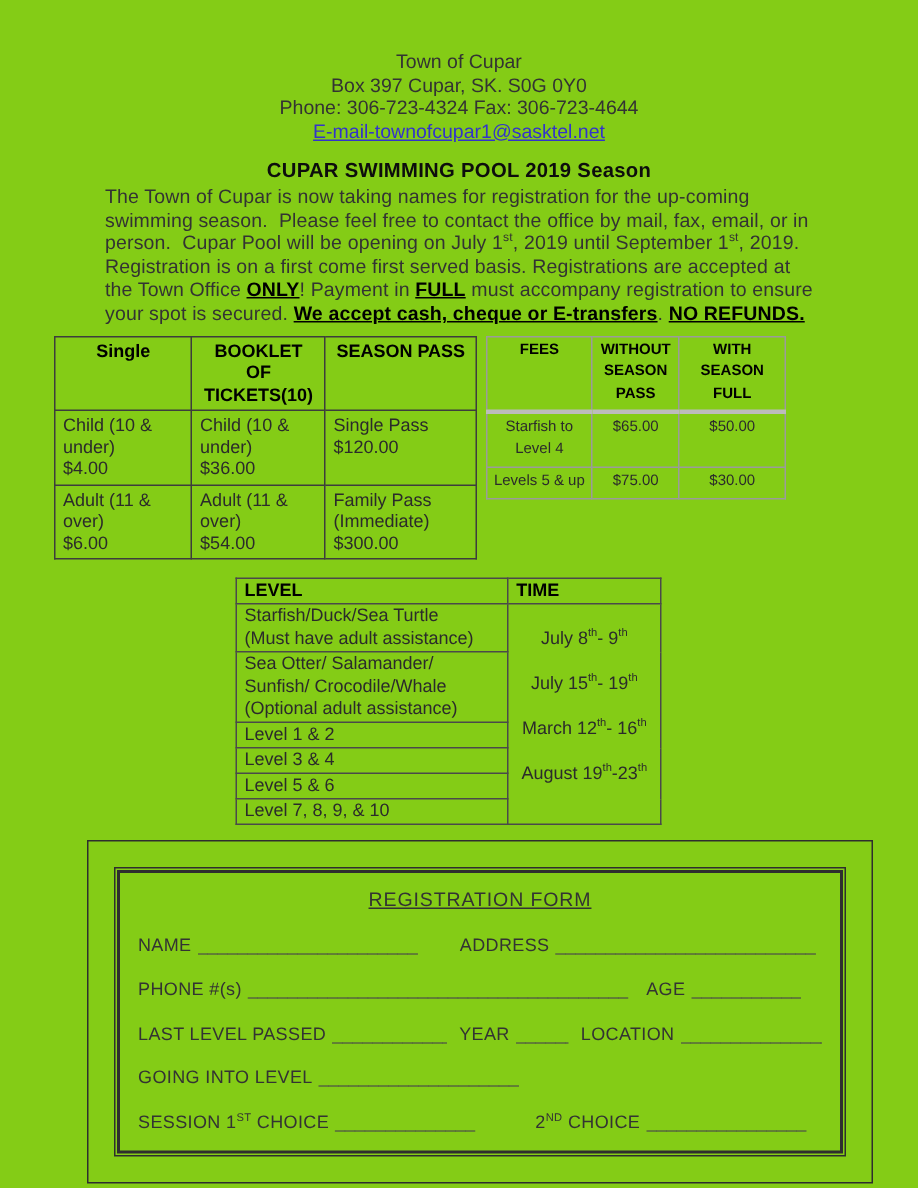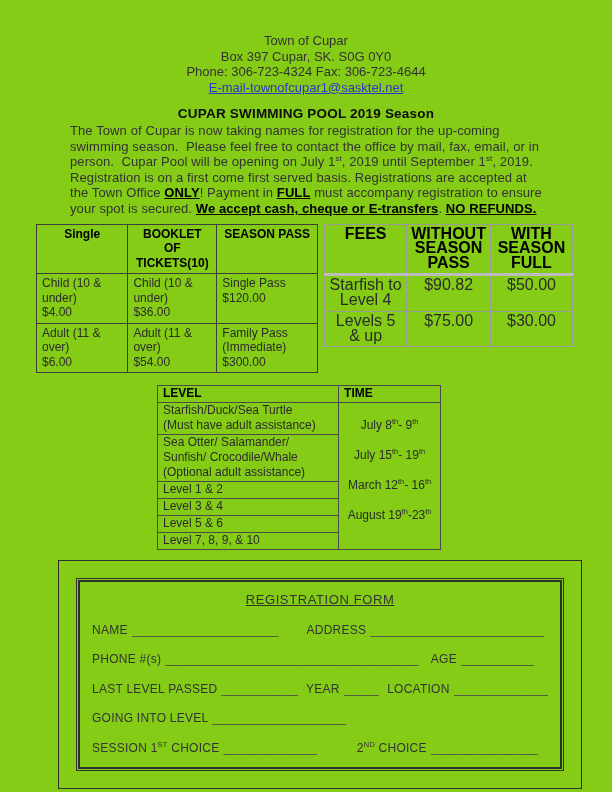--- a/index.html
+++ b/index.html
@@ -17,21 +17,21 @@
   .bu{font-weight:bold;text-decoration:underline;color:#000;}
   sup{font-size:0.62em;line-height:0;vertical-align:super;}
   
   table{border-collapse:collapse;}
   td,th{white-space:pre-line;}
   .tables-row{display:flex;align-items:flex-start;margin:7px 0 0 36px;}
   .price-table{width:282px;font-size:12px;line-height:14.5px;}
   .price-table th,.price-table td{border:1px solid #3d3d3d;padding:2px 5px 3px;vertical-align:top;text-align:left;}
   .price-table th{text-align:center;font-weight:bold;color:#000;}
   .price-table col.c1{width:92px}.price-table col.c2{width:89px}.price-table col.c3{width:101px}
-  .fees-table{margin-left:6px;width:249px;font-size:16px;line-height:14.5px;}
+  .fees-table{margin-left:6px;width:200px;font-size:10px;line-height:14.5px;}
   .fees-table th,.fees-table td{border:1px solid #9b9b9b;padding:2px 4px 3px;vertical-align:top;text-align:center;}
   .fees-table th{font-weight:bold;color:#000;border-bottom:3px solid #bcbcbc;}
   .fees-table col.f1{width:89px}.fees-table col.f2{width:60px}.fees-table col.f3{width:84px}
   .fees-table td.feerow1{height:30px;}
   .schedule-table{margin:12px 0 0 157px;width:284px;font-size:12px;line-height:15px;}
   .schedule-table th,.schedule-table td{border:1px solid #4a4a4a;padding:0px 5px 1px;vertical-align:top;text-align:left;}
   .schedule-table th{font-weight:bold;color:#000;}
   .schedule-table col.s1{width:189px}.schedule-table col.s2{width:107px}
   .time-cell{text-align:center;vertical-align:middle;}
   .time-line{text-align:center;}
@@ -112,21 +112,21 @@
         <th>WITHOUT
 SEASON
 PASS</th>
         <th>WITH
 SEASON
 FULL</th>
       </tr>
       <tr>
         <td class="feerow1">Starfish to
 Level 4</td>
-        <td class="feerow1">$90.82</td>
+        <td class="feerow1">$65.00</td>
         <td class="feerow1">$50.00</td>
       </tr>
       <tr>
         <td>Levels 5 &amp; up</td>
         <td>$75.00</td>
         <td>$30.00</td>
       </tr>
     </tbody>
       </table>
   </div>

